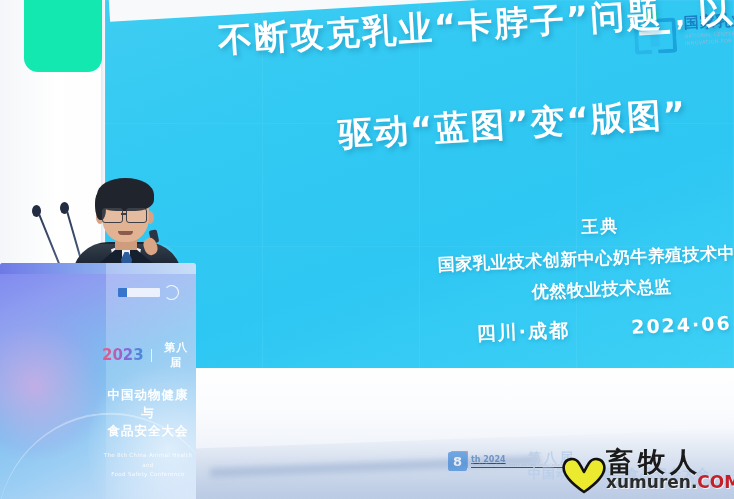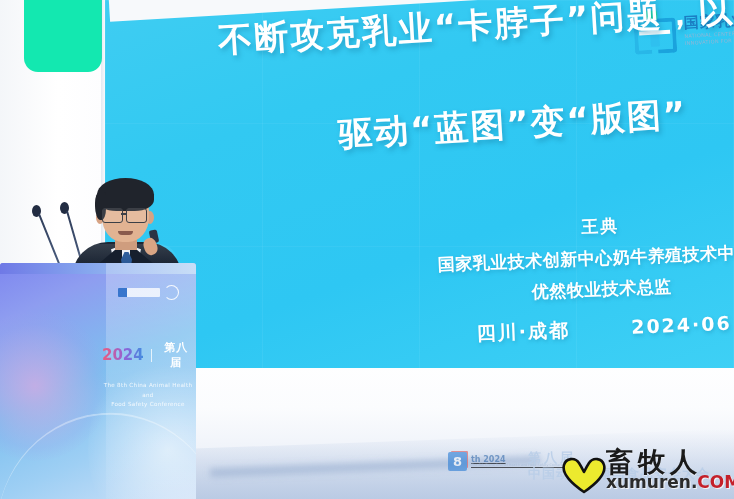--- a/index.html
+++ b/index.html
@@ -525,23 +525,27 @@
     <div class="podium-glow2"></div>
     <div class="podium-swoosh"></div>
     <div class="podium-top"></div>
     <div class="podium-face"></div>
     <div class="podium-panel">
       <div class="pp-logos">
         <div class="pp-logo-a"></div>
         <div class="pp-logo-b"></div>
       </div>
       <div class="pp-year-row">
-        <span class="pp-year">2024</span>
+        <span class="pp-year">2023</span>
         <span class="pp-sep"></span>
         <span class="pp-edition">第八届</span>
+      </div>
+      <div class="pp-title">
+        <div>中国动物健康与</div>
+        <div>食品安全大会</div>
       </div>
       <div class="pp-sub">
         <div>The 8th China Animal Health and</div>
         <div>Food Safety Conference</div>
       </div>
     </div>
   </div>
 
   <div class="wm-badge">
     <div class="wm-badge-sq">8</div>

